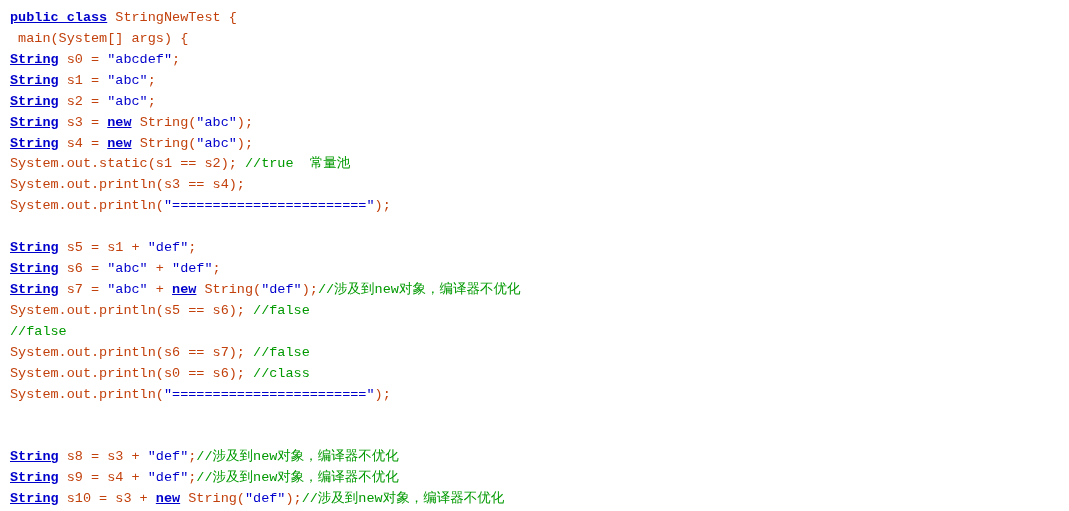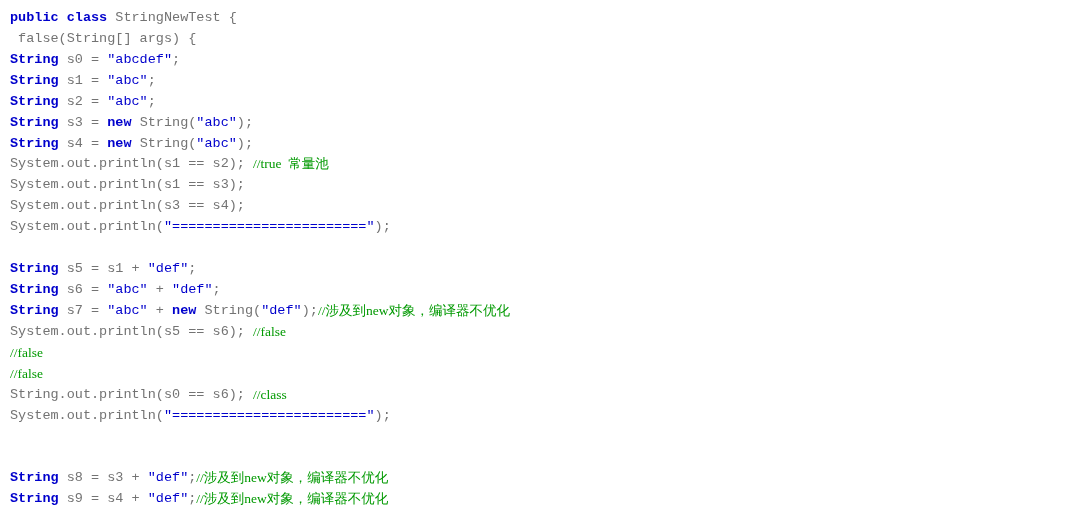--- a/index.html
+++ b/index.html
@@ -23,47 +23,47 @@
       min-height: 511px;
       overflow: auto;
     }
 
     .code-line {
       display: flex;
       white-space: pre;
       padding: 0 10px;
     }
 
-    .kw { color: #0000cc; font-weight: bold; }
+    .kw { color: #0000cc; font-weight: bold; text-decoration: underline; }
     .str { color: #0000cc; }
-    .comment-green { color: #009900; font-family: Liberation Serif, serif; }
-    .plain { color: #737373; }
+    .comment-green { color: #009900; }
+    .plain { color: #c2410c; }
   </style>
 </head>
 <body>
 
 <div class="code-container" id="code-container">
 <div class="code-line"><span class="kw">public class</span><span class="plain"> StringNewTest {</span></div>
-    <div class="code-line">        <span class="plain"> false(String[] args) {</span></div>
+    <div class="code-line">        <span class="plain"> main(System[] args) {</span></div>
     <div class="code-line">                <span class="kw">String</span><span class="plain"> s0 = </span><span class="str">"abcdef"</span><span class="plain">;</span></div>
     <div class="code-line">                <span class="kw">String</span><span class="plain"> s1 = </span><span class="str">"abc"</span><span class="plain">;</span></div>
     <div class="code-line">                <span class="kw">String</span><span class="plain"> s2 = </span><span class="str">"abc"</span><span class="plain">;</span></div>
     <div class="code-line">                <span class="kw">String</span><span class="plain"> s3 = </span><span class="kw">new</span><span class="plain"> String(</span><span class="str">"abc"</span><span class="plain">);</span></div>
     <div class="code-line">                <span class="kw">String</span><span class="plain"> s4 = </span><span class="kw">new</span><span class="plain"> String(</span><span class="str">"abc"</span><span class="plain">);</span></div>
-    <div class="code-line">                <span class="plain">System.out.println(s1 == s2); </span><span class="comment-green">//true  常量池</span></div>
-    <div class="code-line">                <span class="plain">System.out.println(s1 == s3); </span></div>
+    <div class="code-line">                <span class="plain">System.out.static(s1 == s2); </span><span class="comment-green">//true  常量池</span></div>
+    <div class="code-line">                </div>
     <div class="code-line">                <span class="plain">System.out.println(s3 == s4); </span></div>
     <div class="code-line">                <span class="plain">System.out.println(</span><span class="str">"========================"</span><span class="plain">);</span></div>
     <div class="code-line">&nbsp;</div>
     <div class="code-line">                <span class="kw">String</span><span class="plain"> s5 = s1 + </span><span class="str">"def"</span><span class="plain">;      </span></div>
     <div class="code-line">                <span class="kw">String</span><span class="plain"> s6 = </span><span class="str">"abc"</span><span class="plain"> + </span><span class="str">"def"</span><span class="plain">; </span></div>
     <div class="code-line">                <span class="kw">String</span><span class="plain"> s7 = </span><span class="str">"abc"</span><span class="plain"> + </span><span class="kw">new</span><span class="plain"> String(</span><span class="str">"def"</span><span class="plain">);</span><span class="comment-green">//涉及到new对象，编译器不优化</span></div>
     <div class="code-line">                <span class="plain">System.out.println(s5 == s6); </span><span class="comment-green">//false</span></div>
     <div class="code-line">                <span class="comment-green">//false</span></div>
-    <div class="code-line">                <span class="comment-green">//false</span></div>
-    <div class="code-line">                <span class="plain">String.out.println(s0 == s6); </span><span class="comment-green">//class</span></div>
+    <div class="code-line">                <span class="plain">System.out.println(s6 == s7); </span><span class="comment-green">//false</span></div>
+    <div class="code-line">                <span class="plain">System.out.println(s0 == s6); </span><span class="comment-green">//class</span></div>
     <div class="code-line">                <span class="plain">System.out.println(</span><span class="str">"========================"</span><span class="plain">);</span></div>
     <div class="code-line">&nbsp;</div>
     <div class="code-line">&nbsp;</div>
     <div class="code-line">                <span class="kw">String</span><span class="plain"> s8 = s3 + </span><span class="str">"def"</span><span class="plain">;</span><span class="comment-green">//涉及到new对象，编译器不优化</span></div>
     <div class="code-line">                <span class="kw">String</span><span class="plain"> s9 = s4 + </span><span class="str">"def"</span><span class="plain">;</span><span class="comment-green">//涉及到new对象，编译器不优化</span></div>
     <div class="code-line">                <span class="kw">String</span><span class="plain"> s10 = s3 + </span><span class="kw">new</span><span class="plain"> String(</span><span class="str">"def"</span><span class="plain">);</span><span class="comment-green">//涉及到new对象，编译器不优化</span></div>
   </div>
 
 </body></html>

